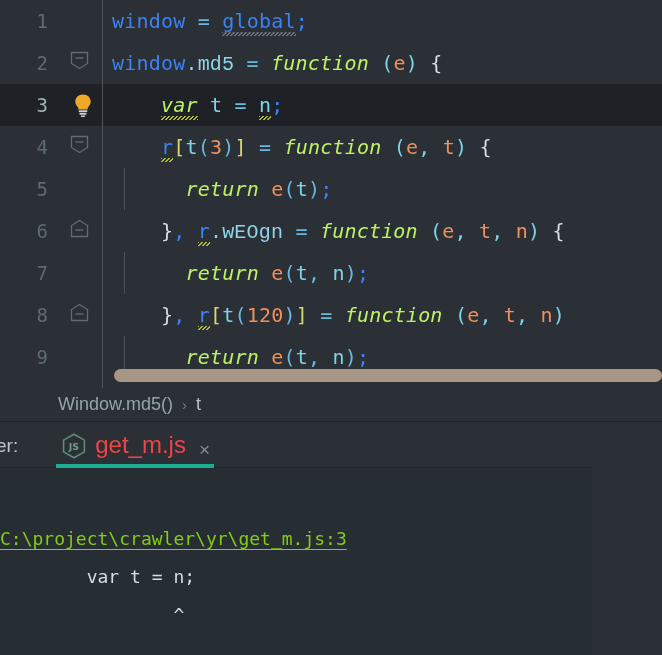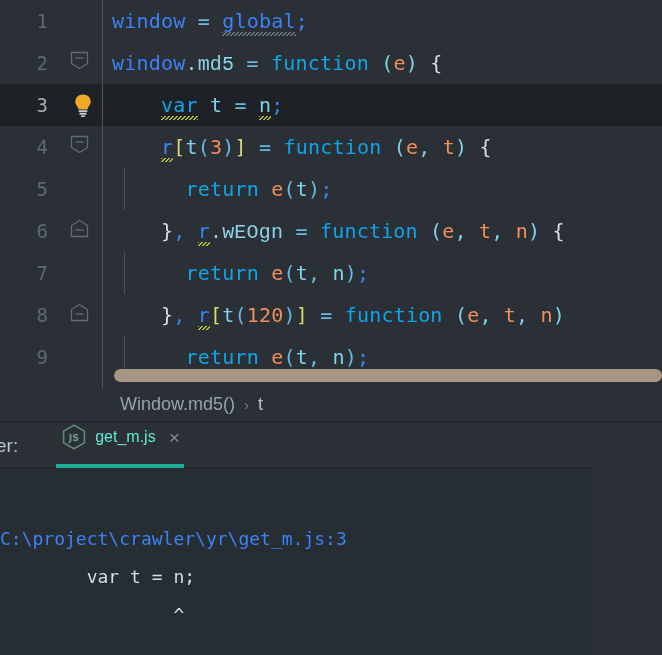--- a/index.html
+++ b/index.html
@@ -82,21 +82,21 @@
     letter-spacing: 0.2px;
     position: relative;
     z-index: 2;
     padding-left: 6px;
   }
 
   
   .t-plain   { color: #3b82f6; }
   .t-prop    { color: #8FD4E8; font-family: Liberation Mono, monospace; }
   .t-op      { color: #6BB8DE; }
-  .t-kw      { color: #0ea5e9; }
+  .t-kw      { color: #bef264; font-style: italic; }
   .t-paren   { color: #7FD3E8; }
   .t-param   { color: #F08F5A; }
   .t-brack   { color: #D6D96E; }
   .t-num     { color: #F08F5A; }
   .t-var     { color: #7FD3E8; }
   .t-brace   { color: #D8DEE4; }
 
   .sq {
     position: relative;
     text-decoration: none;
@@ -143,21 +143,21 @@
   }
 
   
   .breadcrumb {
     position: absolute;
     left: 0; top: 388px;
     width: 662px; height: 34px;
     background: #2B3036;
     display: flex;
     align-items: center;
-    padding-left: 120px;
+    padding-left: 58px;
     border-bottom: 1px solid #1F2429;
     font-family: "Liberation Sans", sans-serif;
   }
   .crumb {
     color: #93A4AB;
     font-size: 18px;
     font-family: "Liberation Sans", sans-serif;
   }
   .crumb-sep {
     color: #707E85;
@@ -184,36 +184,36 @@
     color: #BAC6CC;
     font-size: 19px;
     font-family: "Liberation Sans", sans-serif;
     margin-left: -4px;
     padding-right: 12px;
   }
   .run-tab {
     position: relative;
     height: 45px;
     display: flex;
-    align-items: center;
+    align-items: flex-end;
     gap: 9px;
-    padding: 0 8px 17px 10px;
+    padding: 0 8px 9px 10px;
     margin-left: 22px;
   }
   .run-tab::after {
     content: "";
     position: absolute;
     left: 4px; right: 4px; bottom: 0;
     height: 4px;
     background: #1DAF96;
   }
   .js-badge { width: 24px; height: 26px; display:block; }
   .run-tab-name {
-    color: #5eead4;
-    font-size: 16px;
+    color: #ef4444;
+    font-size: 24px;
     font-family: "Liberation Sans", sans-serif;
   }
   .tab-close {
     color: #7E8C93;
     font-size: 19px;
     line-height: 1;
     margin-left: 4px;
     font-family: "Liberation Sans", sans-serif;
   }
   .tabbar-rule {
@@ -227,21 +227,21 @@
     position: relative;
     padding: 14px 0 0 0;
     font-family: "DejaVu Sans Mono", monospace;
     font-size: 18px;
     line-height: 38px;
     white-space: pre;
     overflow: hidden;
   }
   .cline { display: block; height: 38px; }
   .c-white { color: #D6DDE2; }
-  .c-link  { color: #3b82f6; text-underline-offset: 4px; }
+  .c-link  { color: #84cc16; text-decoration: underline; text-underline-offset: 4px; }
   .c-code  { color: #D6DDE2; }
 </style>
 </head>
 <body>
 
 <div id="app">
 
   <div class="editor">
     <div class="fold-rail"></div>
     <div class="code-rows" id="code-rows">

